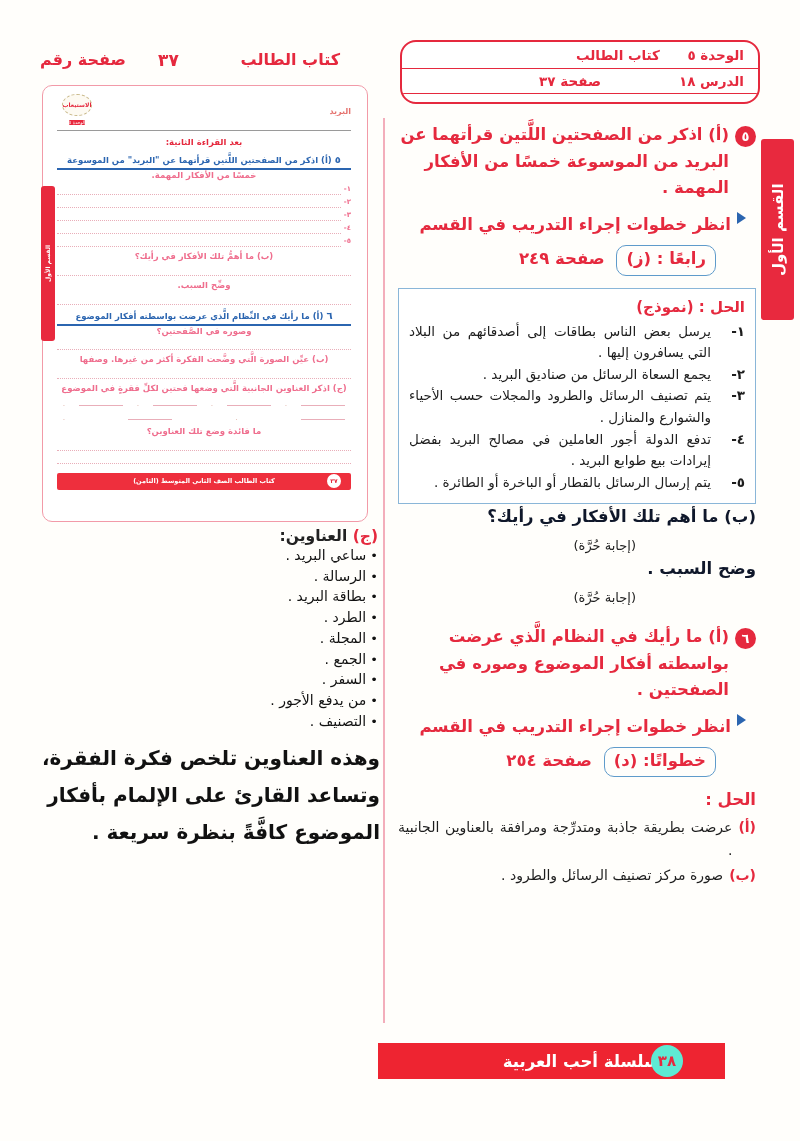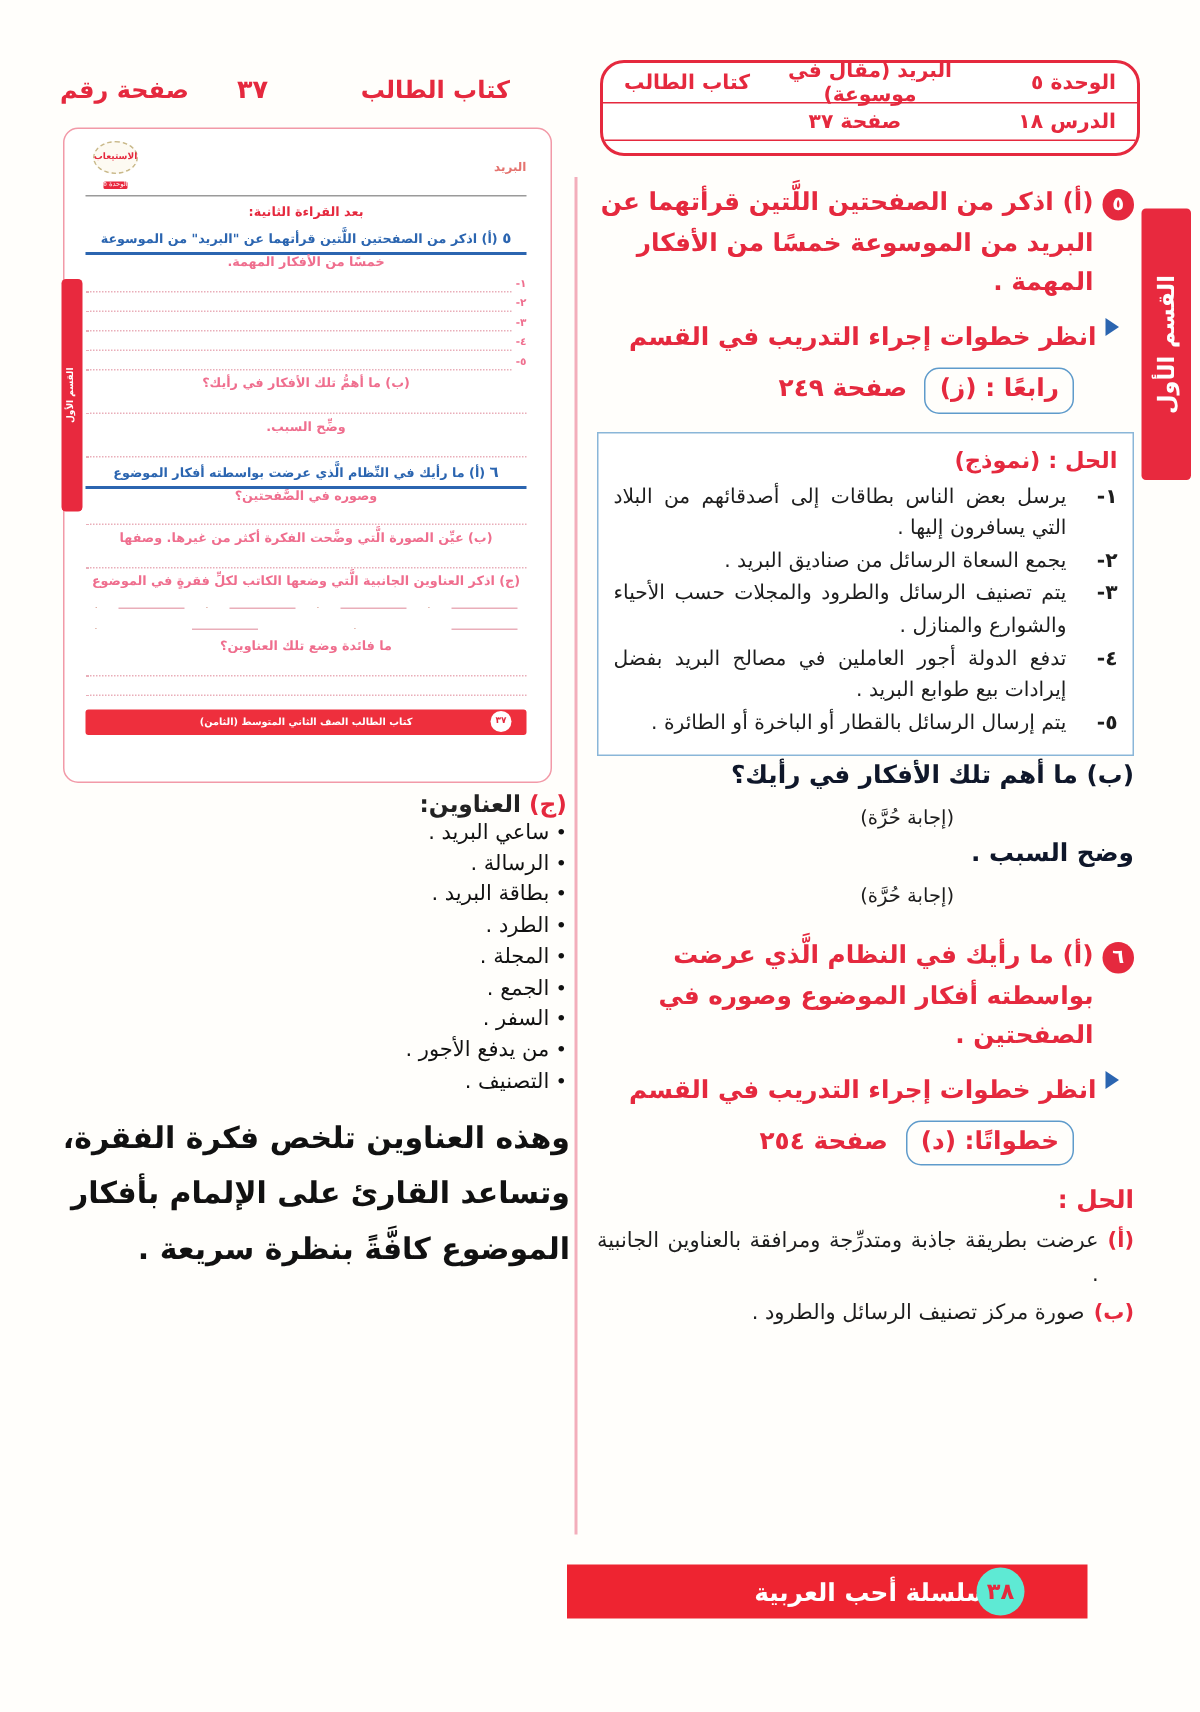--- a/index.html
+++ b/index.html
@@ -168,21 +168,20 @@
 
 <div class="hdr-left">
   <span class="h-label">صفحة رقم</span>
   <span class="h-num">٣٧</span>
   <span class="h-book">كتاب الطالب</span>
 </div>
 
 <div class="hdr-table">
   <div class="t-row">
     <span class="cell-unit">الوحدة ٥</span>
-    <span class="cell-title">البريد (مقال في موسوعة)</span>
     <span class="cell-book">كتاب الطالب</span>
   </div>
   <div class="t-row second">
     <span class="cell-lesson">الدرس ١٨</span>
     <span class="cell-page">صفحة ٣٧</span>
   </div>
 </div>
 
 <div class="divider-v"></div>
 
@@ -233,21 +232,21 @@
     <span class="m-q-blue"><span class="m-qnum">٦</span><span>(أ) ما رأيك في النِّظام الَّذي عرضت بواسطته أفكار الموضوع</span></span>
     <span class="m-q-pink">وصوره في الصَّفحتين؟</span>
   </div>
   <div class="m-blank">
       <span class="bline"></span>
     </div>
   <div class="mini-line m-q m-q-pink">(ب) عيِّن الصورة الَّتي وضَّحت الفكرة أكثر من غيرها. وصفها</div>
   <div class="m-blank">
       <span class="bline"></span>
     </div>
-  <div class="mini-line m-q m-q-pink">(ج) اذكر العناوين الجانبية الَّتي وضعها الكاتب لكلِّ فقرةٍ في الموضوع</div>
+  <div class="mini-line m-q m-q-pink">(ج) اذكر العناوين الجانبية الَّتي وضعها فحتين لكلِّ فقرةٍ في الموضوع</div>
   <div class="m-dashes">
     <span class="dash"></span>
       <span class="dot">.</span>
       <span class="dash"></span>
       <span class="dot">.</span>
       <span class="dash"></span>
       <span class="dot">.</span>
       <span class="dash"></span>
       <span class="dot">.</span>
   </div>

